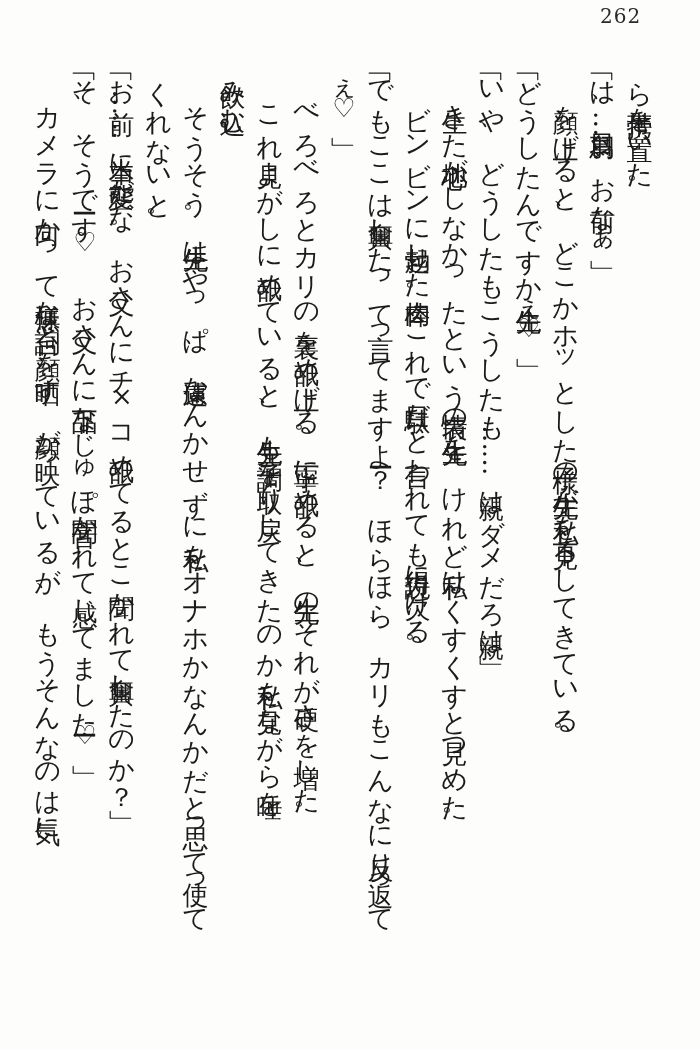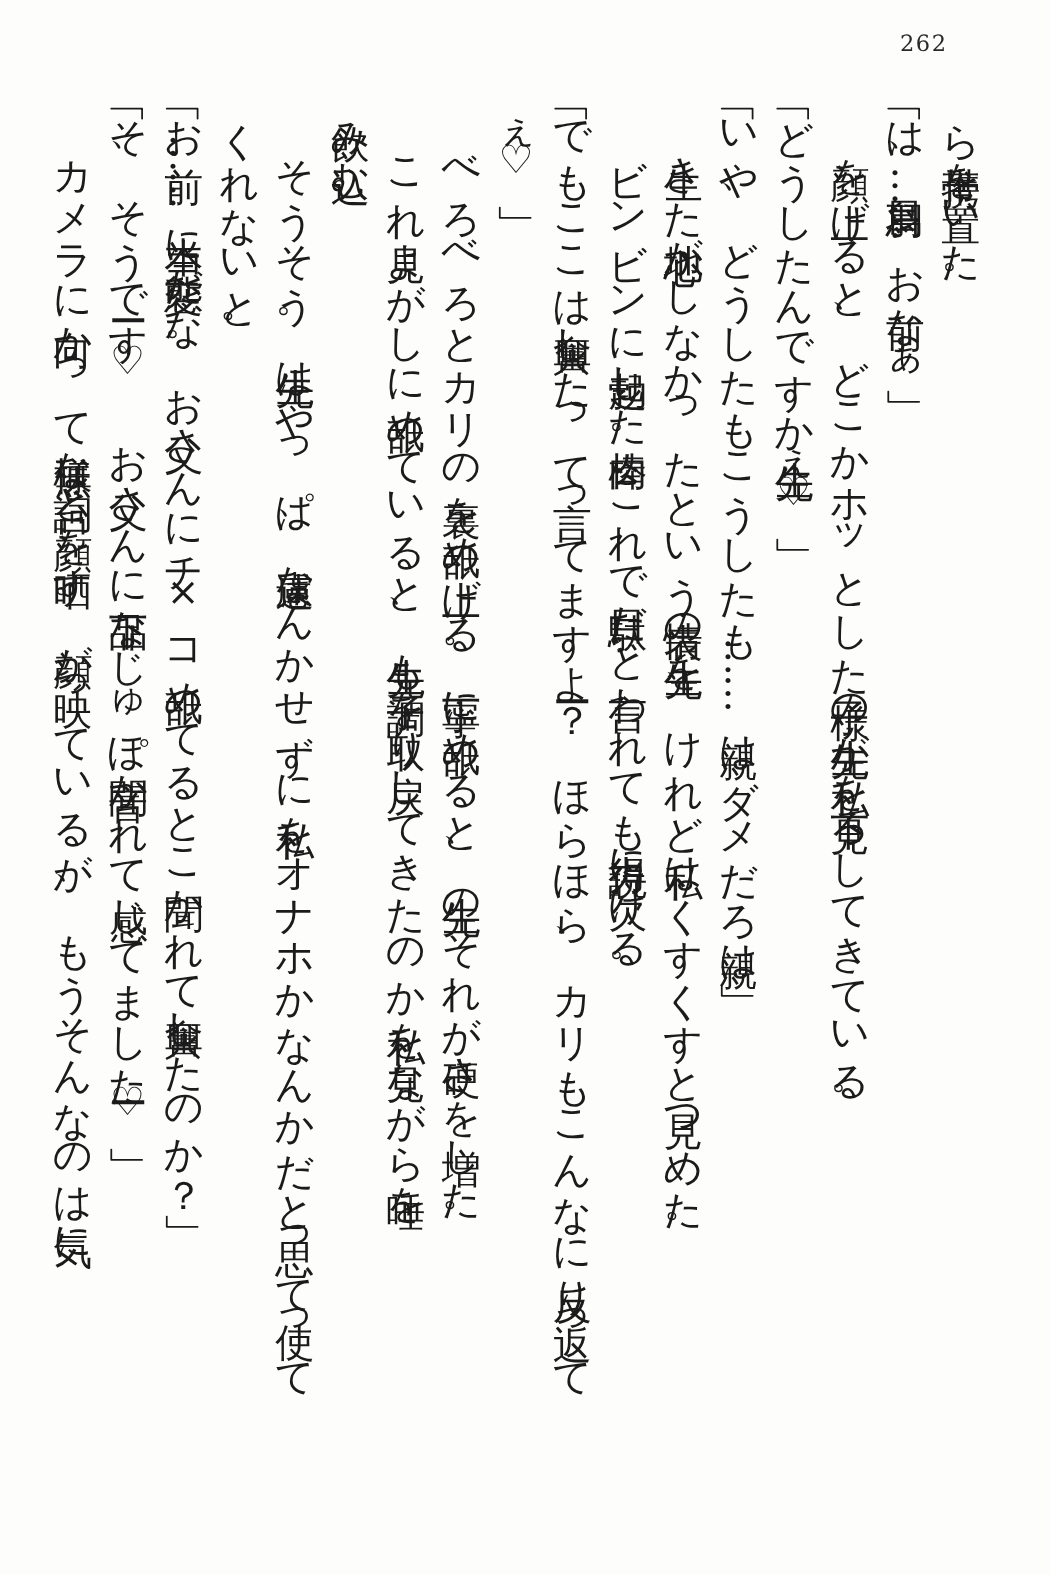--- a/index.html
+++ b/index.html
@@ -11,23 +11,23 @@
     position: relative;
     width: 700px;
     height: 1050px;
     background: #fdfdfc;
     overflow: hidden;
     font-family: "DejaVu Serif", "Liberation Serif", serif;
     color: #1b1b1b;
   }
   .page-number {
     position: absolute;
-    top: 20px;
+    top: 4px;
     left: 600px;
-    font-size: 15px;
+    font-size: 20px;
     letter-spacing: 1px;
     color: #2a2a2a;
   }
   .text-block {
     position: absolute;
     top: 64px;
     right: 42px;
     width: 630px;
     height: 960px;
     writing-mode: vertical-rl;

